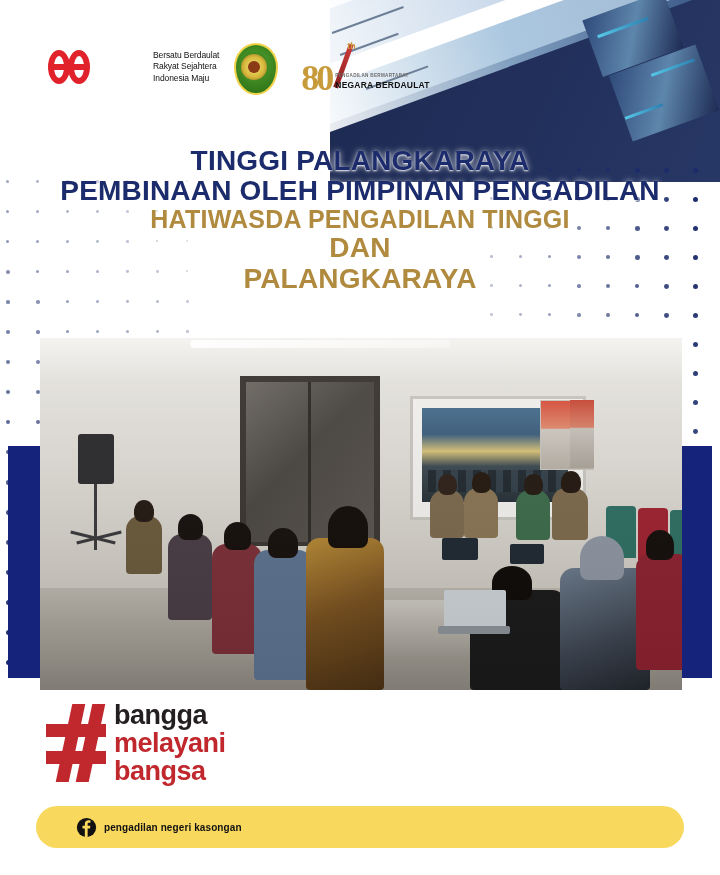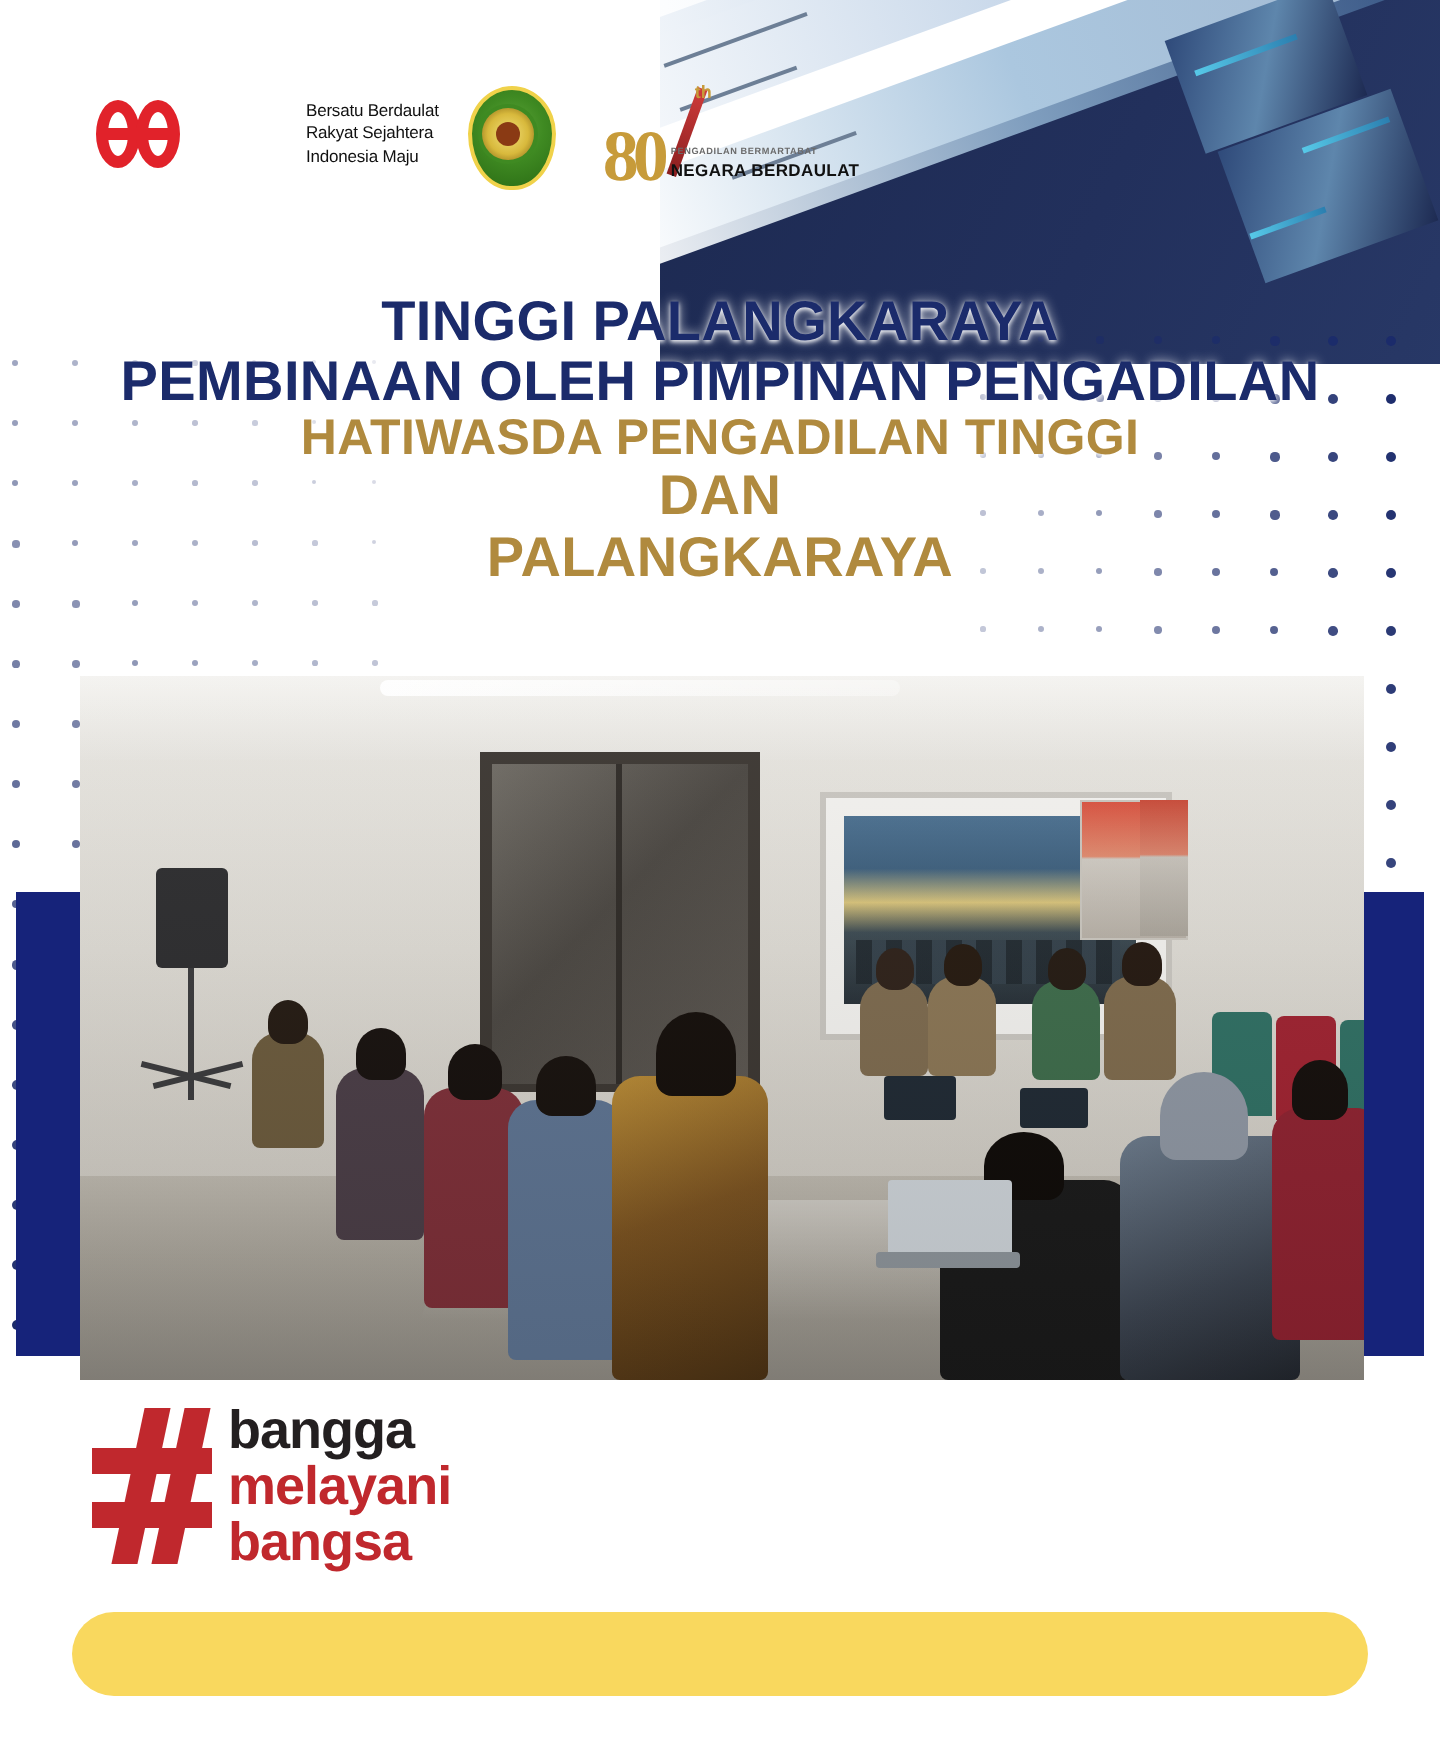--- a/index.html
+++ b/index.html
@@ -564,18 +564,25 @@
     </div>
     <div class="btxt bl1">bangga</div>
     <div class="btxt bl2">melayani</div>
     <div class="btxt bl3">bangsa</div>
   </div>
 
 
   <div class="footer">
 
 
+    <div class="fitem fi2">
+      <svg class="ficon" viewBox="0 0 24 24">
+        <circle cx="12" cy="12" r="11" fill="#111"></circle>
+        <path d="M13.3 23V13.2h2.7l.4-3.2h-3.1V8.1c0-.9.3-1.5 1.6-1.5h1.6V3.7c-.3 0-1.3-.1-2.4-.1-2.4 0-4 1.5-4 4.1V10H7.4v3.2h2.7V23z" fill="#f9d85e"></path>
+      </svg>
+      <span class="flabel">pengadilan negeri kasongan</span>
+    </div>
 
 
 
   </div>
 
 </div>
 
 </body></html>

